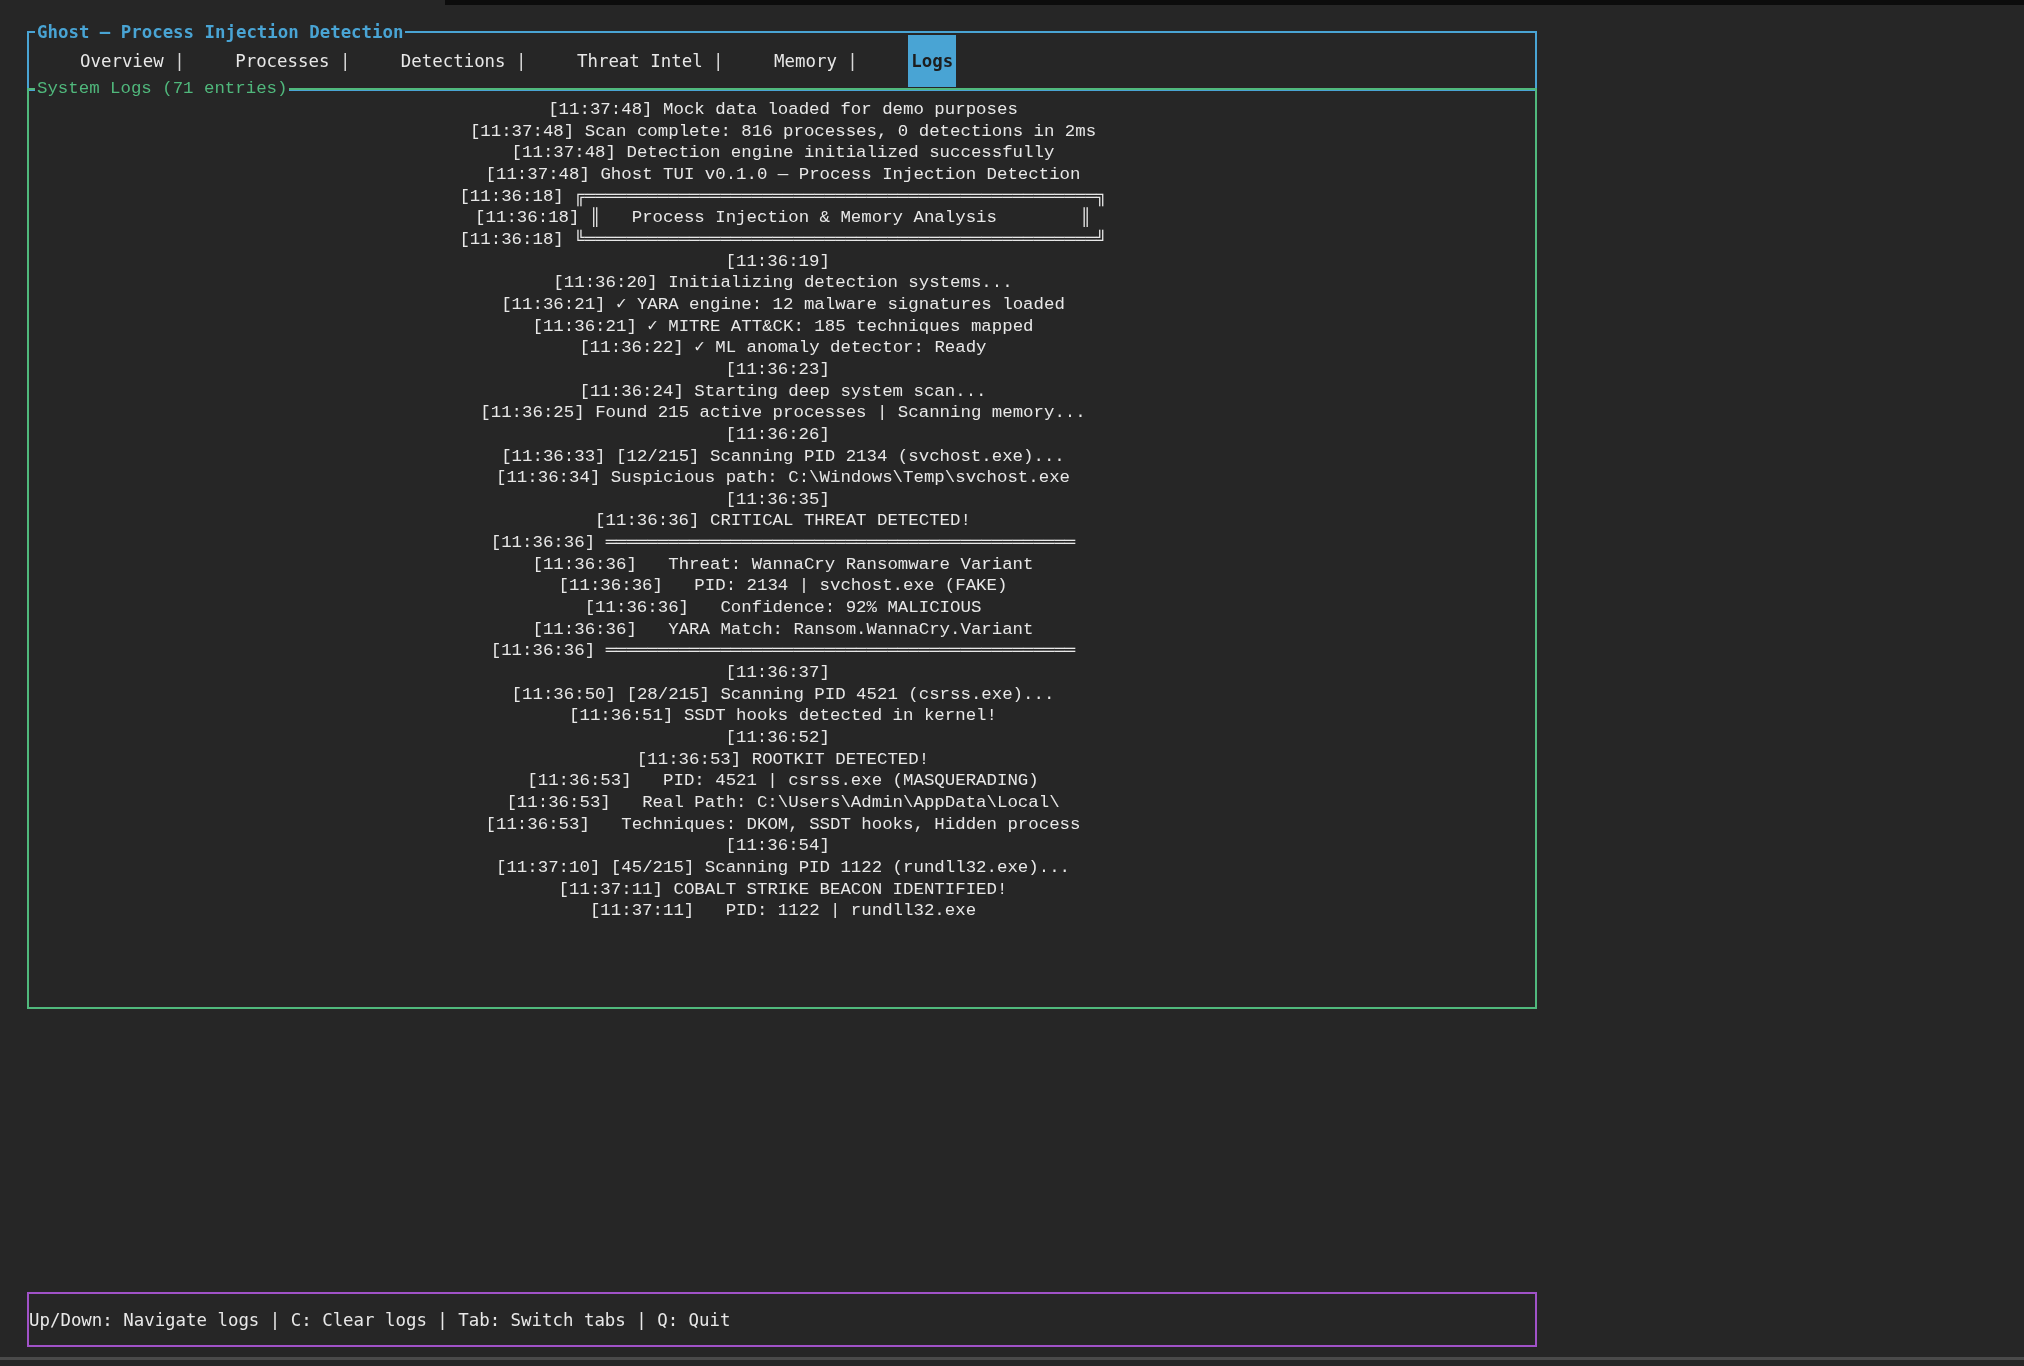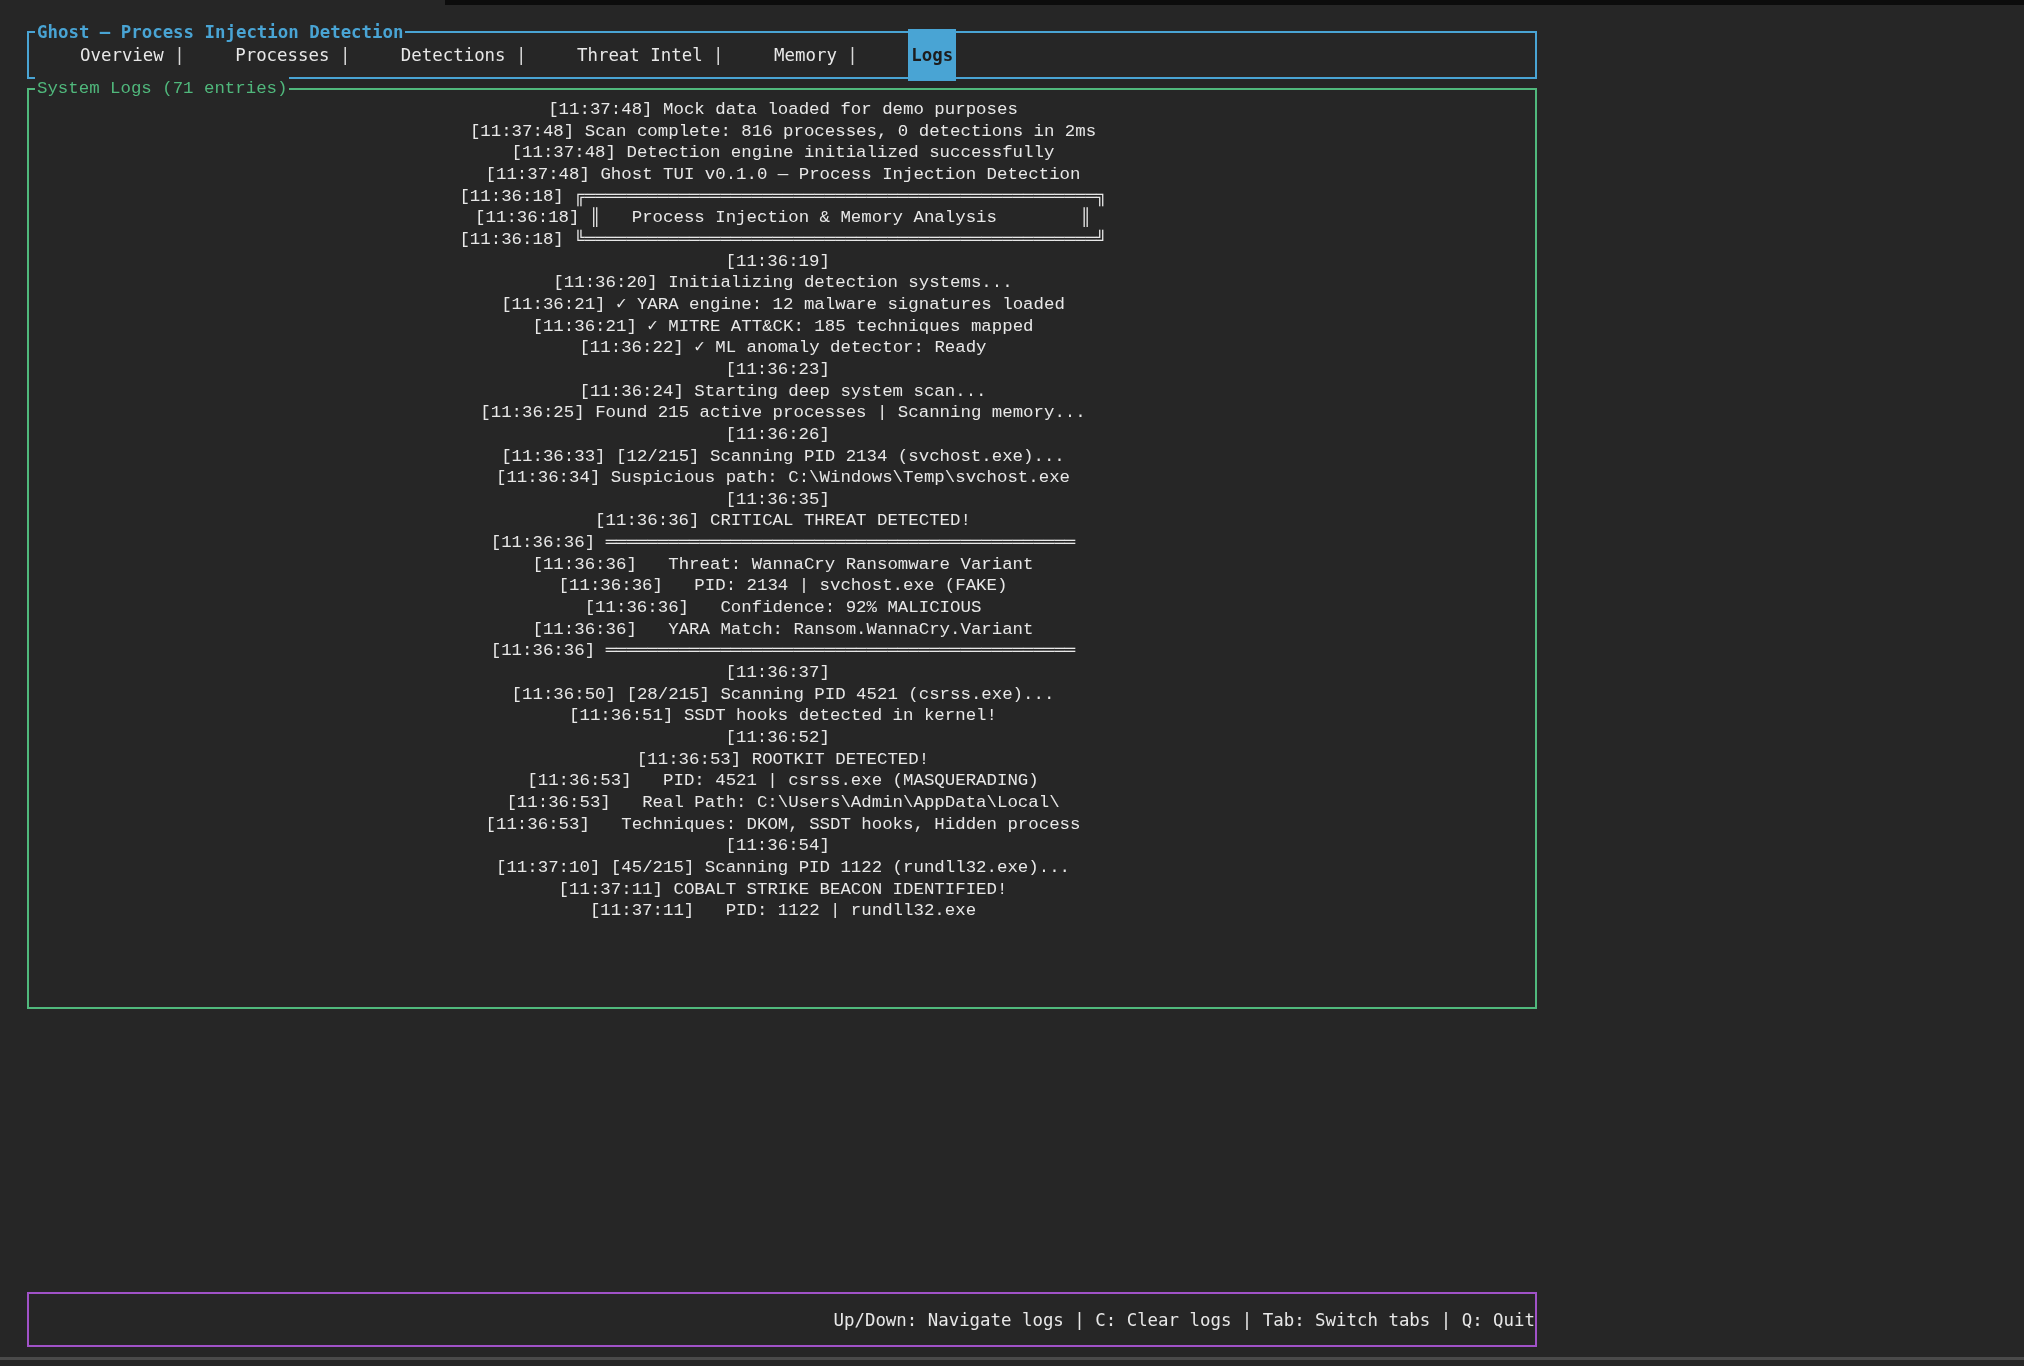--- a/index.html
+++ b/index.html
@@ -19,40 +19,40 @@
   .edge-strip-bottom {
     position: absolute; left: 0; right: 0; top: 1357px; height: 3px;
     background: #4a4a4a;
   }
   .panel { position: absolute; left: 27px; width: 1510px; }
   .panel-label {
     position: absolute; top: -13px; left: 6px;
     background: var(--background, #262626);
     line-height: 24px; padding: 0 2px; white-space: pre;
   }
-  #title-box { top: 31px; height: 48px; border: 2px solid var(--accent-blue, #49a4d4); }
+  #title-box { top: 31px; height: 60px; border: 2px solid var(--accent-blue, #49a4d4); }
   #title-box .panel-label { color: var(--accent-blue, #49a4d4); font-weight: bold; }
   #tab-bar {
     position: absolute; left: 11px; top: 50%; transform: translateY(-50%);
     white-space: pre;
   }
   .tab { color: var(--text, #e8e8e8); cursor: default; margin-left: 40px; }
   .tab.active {
     background: var(--accent-blue, #49a4d4);
     color: #1d1d1d; font-weight: bold; padding: 16px 3px;
   }
   .tab-sep { color: #d8d8d8; }
   #logs-box { top: 88px; height: 921px; border: 2px solid var(--accent-green, #50b87c); font-family: Liberation Mono, monospace; }
   #logs-box .panel-label { color: var(--accent-green, #50b87c); }
   #log-lines { position: absolute; left: 6px; right: 4px; top: 9px; bottom: 4px; overflow: hidden; text-align: center; }
   .log-line { height: 21.66px; line-height: 21.66px; white-space: pre; }
   .ts { margin-right: 10.5px; }
   #footer-box {
     top: 1292px; height: 55px; border: 2px solid var(--accent-purple, #a052c8);
-    display: flex; align-items: center; justify-content: flex-end;
+    display: flex; align-items: center; justify-content: flex-start;
   }
 </style>
 </head>
 <body style="--background: #262626; --text: #e8e8e8; --accent-blue: #49a4d4; --accent-green: #50b87c; --accent-purple: #a052c8;">
 
 <div class="edge-strip-top"></div>
 
 <div class="panel" id="title-box">
   <span class="panel-label">Ghost — Process Injection Detection</span>
   <div id="tab-bar"><span class="tab">Overview</span><span class="tab-sep"> | </span><span class="tab">Processes</span><span class="tab-sep"> | </span><span class="tab">Detections</span><span class="tab-sep"> | </span><span class="tab">Threat Intel</span><span class="tab-sep"> | </span><span class="tab">Memory</span><span class="tab-sep"> | </span><span class="tab active">Logs</span></div>

